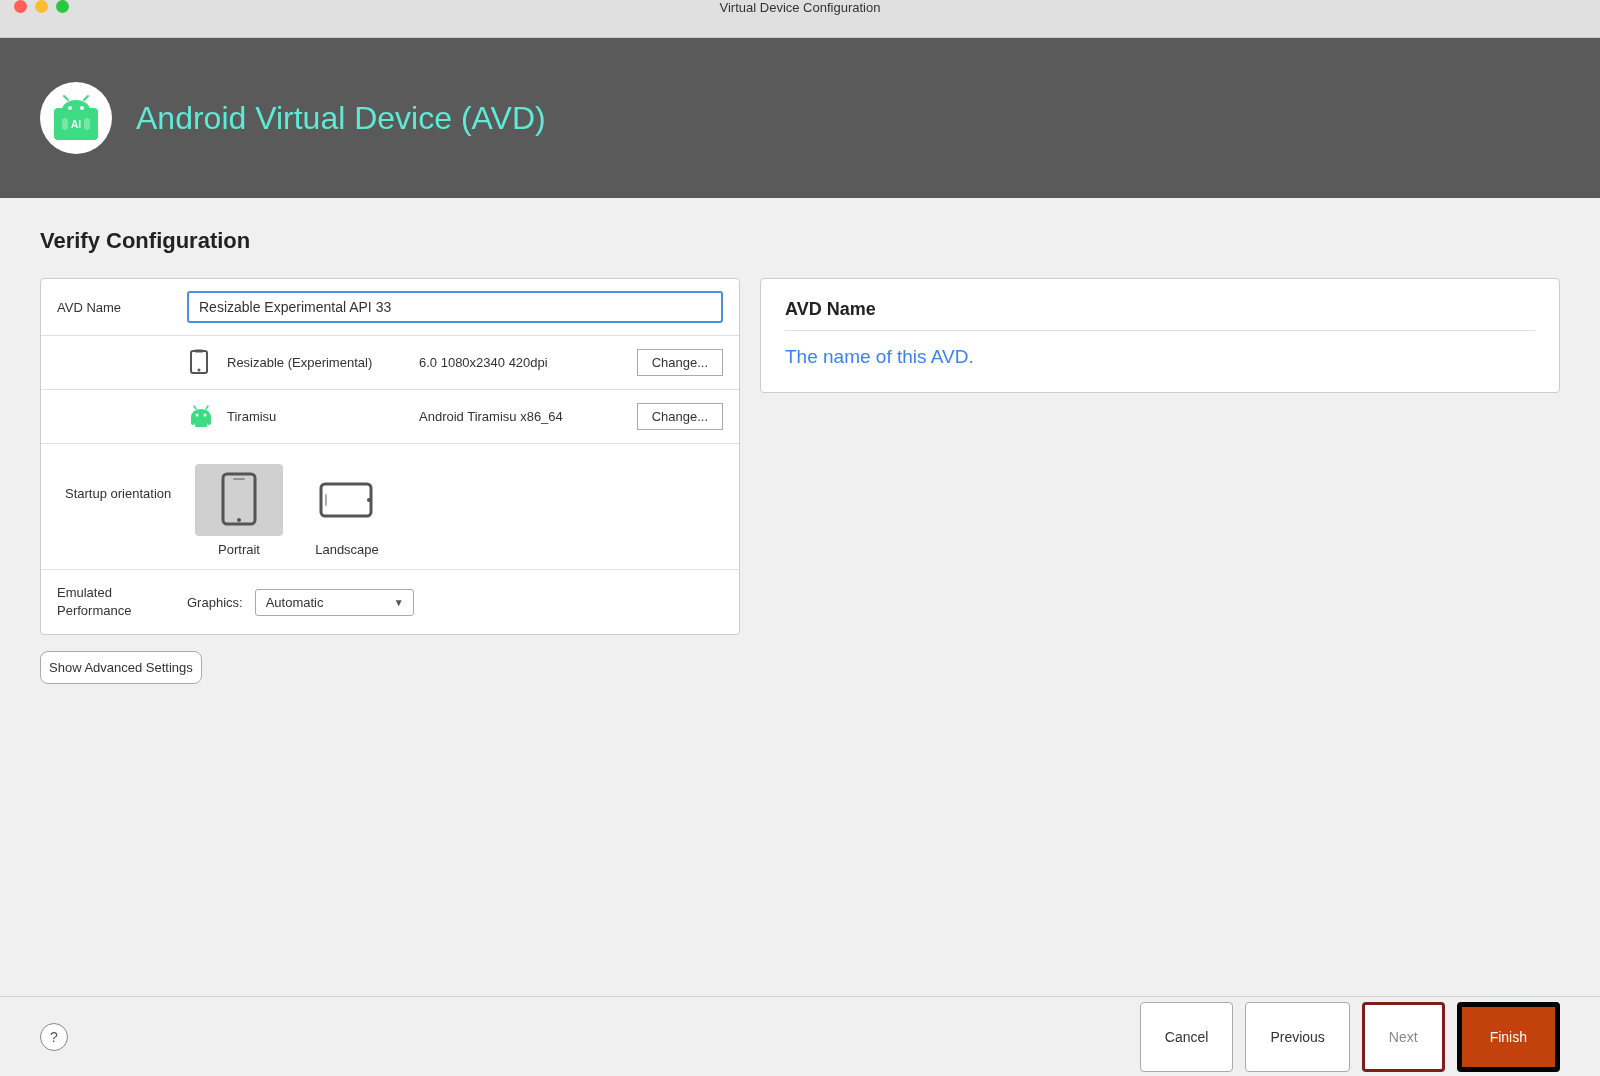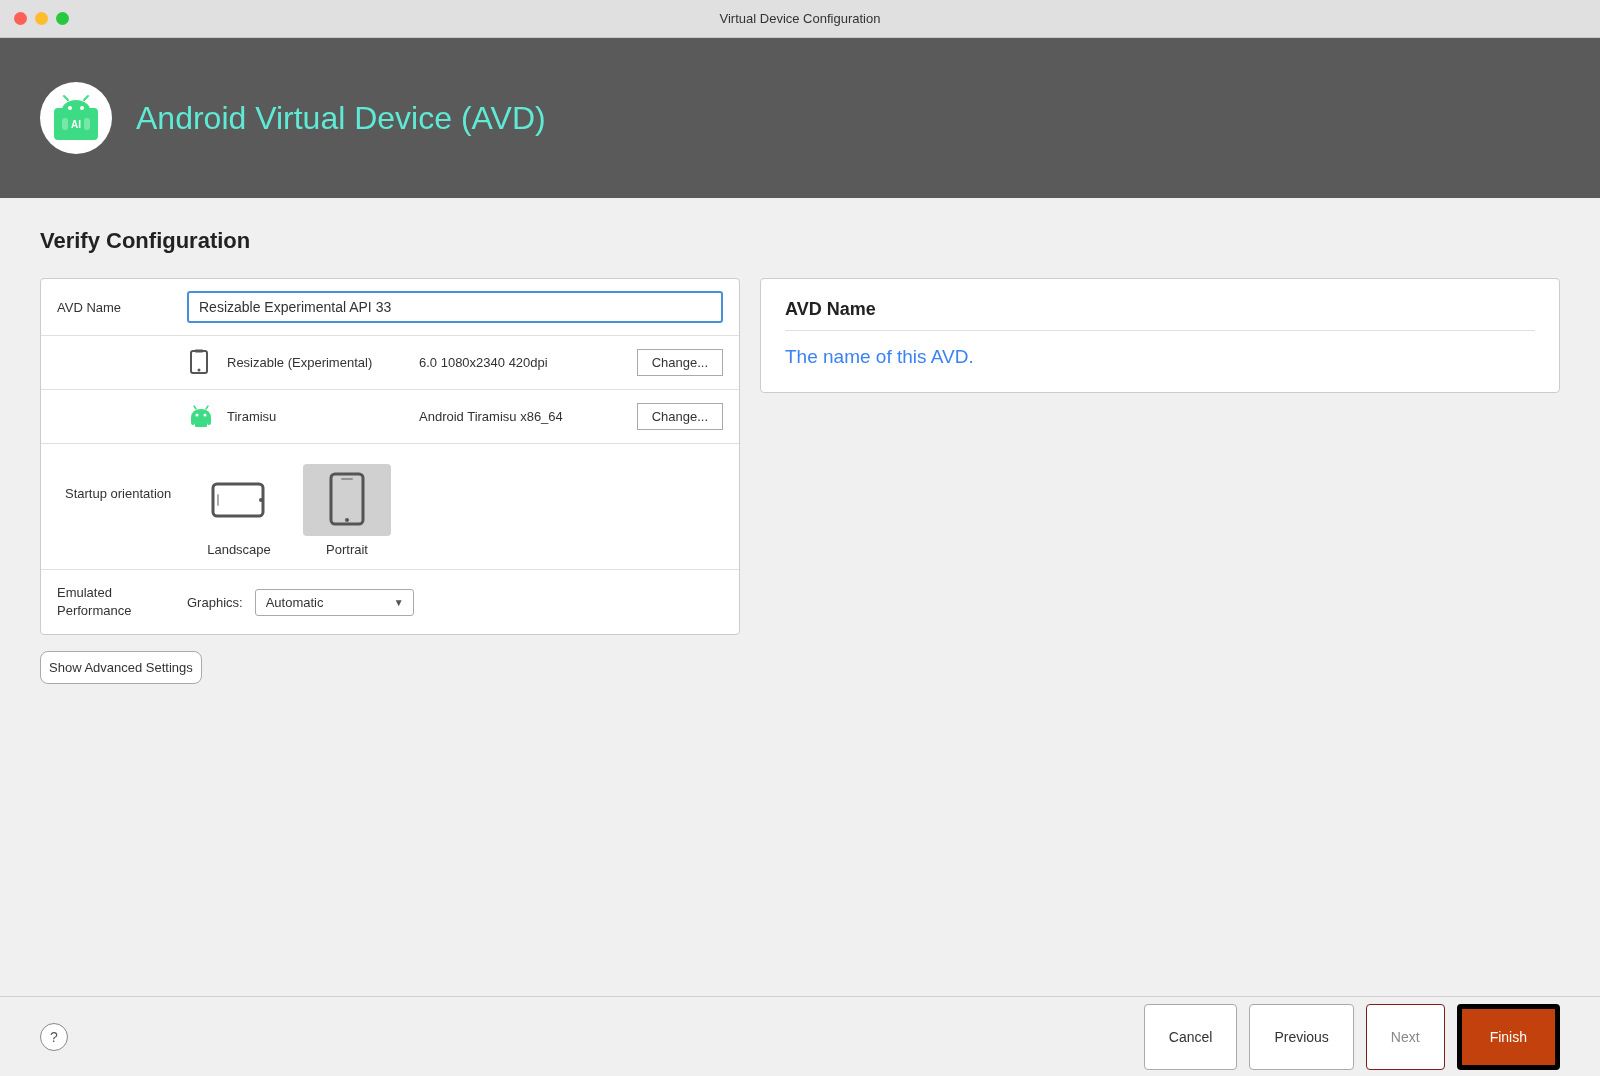--- a/index.html
+++ b/index.html
@@ -12,21 +12,20 @@
       overflow: hidden;
       display: flex;
       flex-direction: column;
     }
 
     
     .titlebar {
       background: #e0e0e0;
       height: 38px;
       display: flex;
-      align-items: center;
       justify-content: center;
       position: relative;
       border-bottom: 1px solid #c8c8c8;
       flex-shrink: 0;
     }
     .titlebar-buttons {
       position: absolute;
       left: 14px;
       display: flex;
       gap: 8px;
@@ -341,21 +340,21 @@
       background: white;
       border: 1px solid #aaa;
       border-radius: 4px;
       padding: 8px 24px;
       font-size: 14px;
       cursor: pointer;
       color: #333;
     }
     .btn-next {
       background: white;
-      border: 1px solid #7f1d1d;
+      border: 3px solid #7f1d1d;
       border-radius: 4px;
       padding: 24px 24px;
       font-size: 14px;
       cursor: pointer;
       color: #888;
     }
     .btn-finish {
       background: #c2410c;
       border: 5px solid #000000;
       border-radius: 4px;
@@ -448,39 +447,39 @@
             <span class="device-spec">Android Tiramisu x86_64</span>
             <button class="change-btn">Change...</button>
           </div>
         </div>
 
         <div class="orientation-row">
           <span class="orientation-label">Startup orientation</span>
           <div class="orientation-options">
 
             <div class="orientation-option">
+              <div class="orientation-icon-box selected">
+                <svg width="40" height="56" viewBox="0 0 40 56">
+                  <rect x="4" y="2" width="32" height="50" rx="4" stroke="#555" stroke-width="3" fill="none"></rect>
+                  <circle cx="20" cy="48" r="2" fill="#555"></circle>
+                  <rect x="14" y="6" width="12" height="2" rx="1" fill="#555" opacity="0.5"></rect>
+                </svg>
+              </div>
+              <span class="orientation-label-text">Portrait</span>
+            </div>
+
+            <div class="orientation-option">
               <div class="orientation-icon-box unselected">
                 <svg width="56" height="40" viewBox="0 0 56 40">
                   <rect x="2" y="4" width="50" height="32" rx="4" stroke="#555" stroke-width="3" fill="none"></rect>
                   <circle cx="50" cy="20" r="2" fill="#555"></circle>
                   <rect x="6" y="14" width="2" height="12" rx="1" fill="#555" opacity="0.5"></rect>
                 </svg>
               </div>
               <span class="orientation-label-text">Landscape</span>
-            </div>
-
-            <div class="orientation-option">
-              <div class="orientation-icon-box selected">
-                <svg width="40" height="56" viewBox="0 0 40 56">
-                  <rect x="4" y="2" width="32" height="50" rx="4" stroke="#555" stroke-width="3" fill="none"></rect>
-                  <circle cx="20" cy="48" r="2" fill="#555"></circle>
-                  <rect x="14" y="6" width="12" height="2" rx="1" fill="#555" opacity="0.5"></rect>
-                </svg>
-              </div>
-              <span class="orientation-label-text">Portrait</span>
             </div>
           </div>
         </div>
 
         <div class="perf-row">
           <span class="perf-label">Emulated<br>Performance</span>
           <div class="graphics-section">
             <span class="graphics-label">Graphics:</span>
             <div class="select-wrapper">
               <select class="graphics-select">

